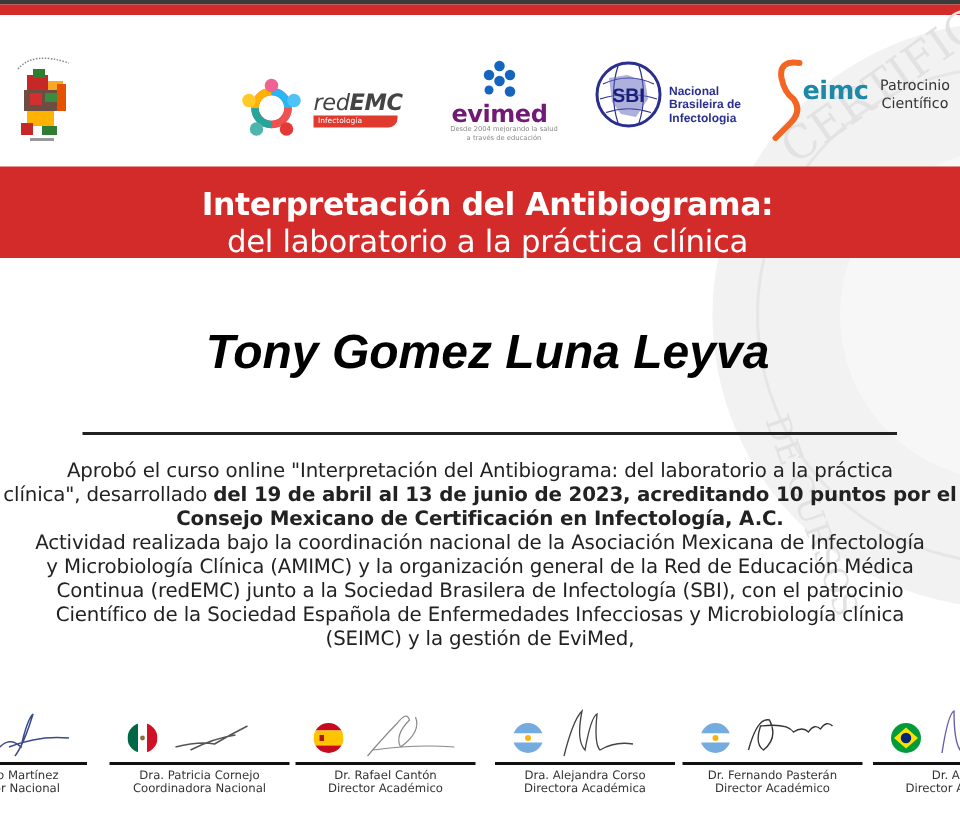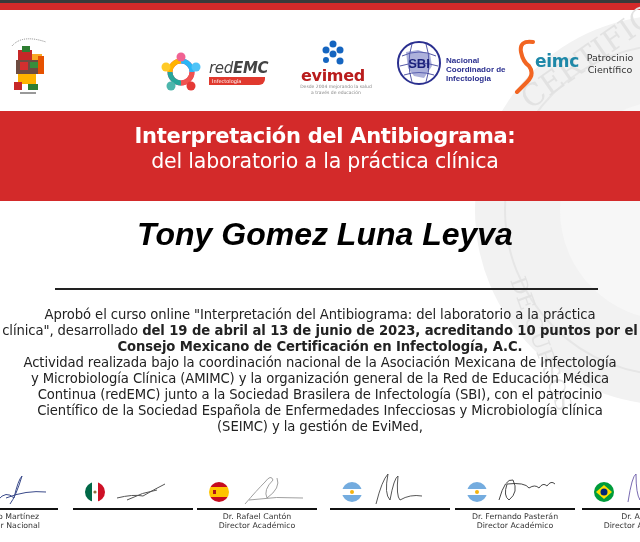--- a/index.html
+++ b/index.html
@@ -14,28 +14,28 @@
 
   .logos { position: absolute; left: 0; top: 10px; width: 640px; height: 98px; }
   .logo { position: absolute; }
   .co-org { position: absolute; left: 62px; top: 42px; width: 84px; text-align: center; font-size: 9.5px; line-height: 12px; color: #333; }
   .patro { position: absolute; left: 580px; top: 42px; width: 60px; text-align: center; font-size: 9.5px; line-height: 12px; color: #333; }
 
   .redemc-text { position: absolute; left: 209px; top: 49px; font-size: 15px; color: #444; letter-spacing: -0.3px; font-style: italic; }
   .redemc-text b { font-weight: bold; color: #444; }
   .redemc-bar { position: absolute; left: 209px; top: 67px; width: 56px; height: 8px; background: #e0392e; border-radius: 0 0 6px 0; color: #fff; font-size: 5px; line-height: 8px; padding-left: 3px; }
 
-  .evimed-text { position: absolute; left: 301px; top: 56px; font-size: 16px; font-weight: bold; color: #b91c1c; letter-spacing: -0.3px; }
+  .evimed-text { position: absolute; left: 301px; top: 56px; font-size: 16px; font-weight: bold; color: #701a75; letter-spacing: -0.3px; }
   .evimed-sub { position: absolute; left: 291px; top: 74px; width: 90px; text-align: center; font-size: 4.5px; color: #888; line-height: 6px; }
 
   .sbi-text { position: absolute; left: 446px; top: 46px; font-size: 8px; line-height: 9px; font-weight: bold; color: #2a2f8f; font-family: "Liberation Sans", sans-serif; }
 
   .seimc-text { position: absolute; left: 535px; top: 41px; font-size: 17px; font-weight: bold; color: #1e88a8; letter-spacing: -0.3px; }
 
-  .banner { position: absolute; left: 0; top: 111px; width: 640px; height: 90px; background: #d32a2a; }
+  .banner { position: absolute; left: 0; top: 111px; width: 640px; height: 61px; background: #d32a2a; }
   .banner-l1 { position: absolute; left: 0; width: 650px; top: 13px; text-align: center; font-size: 21px; font-weight: bold; color: #fff; letter-spacing: -0.3px; }
   .banner-l2 { position: absolute; left: 0; width: 650px; top: 38px; text-align: center; font-size: 20.5px; color: #fff; letter-spacing: -0.2px; }
 
   .name { position: absolute; left: 0; width: 650px; top: 216px; text-align: center; font-family: "Liberation Sans", sans-serif; font-weight: bold; font-style: italic; font-size: 32px; color: #000; }
   .name-line { position: absolute; left: 55px; top: 288px; width: 543px; height: 2px; background: #222; }
 
   .body-text { position: absolute; left: -35px; width: 710px; top: 307px; text-align: center; font-size: 13.2px; line-height: 16px; color: #222; letter-spacing: -0.1px; }
   .body-text b { font-weight: bold; margin-top: 21px; }
 
   .sig { position: absolute; top: 470px; width: 120px; height: 72px; }
@@ -106,21 +106,21 @@
 
   <svg class="logo" style="left:396px;top:30px" width="46" height="46" viewBox="0 0 46 46">
     <circle cx="23" cy="23" r="21" fill="#fff" stroke="#2a2f8f" stroke-width="2"></circle>
     <path d="M6 16 Q23 8 40 16 M4 26 Q23 20 42 26 M8 35 Q23 30 38 35" fill="none" stroke="#2a2f8f" stroke-width="0.8"></path>
     <path d="M16 4 Q10 23 16 42 M30 4 Q36 23 30 42" fill="none" stroke="#2a2f8f" stroke-width="0.8"></path>
     <path d="M10 12 L22 10 L34 14 L36 26 L28 38 L18 36 L12 28 Z" fill="#5c63b8" opacity="0.5"></path>
     <text x="23" y="28" text-anchor="middle" font-size="13" font-weight="bold" fill="#1a1f7a" font-family="Liberation Sans, sans-serif">SBI</text>
   </svg>
   <div class="sbi-text">
     <div>Nacional</div>
-    <div>Coordinador de</div>
+    <div>Brasileira de</div>
     <div>Infectologia</div>
   </div>
 
   <svg class="logo" style="left:513px;top:28px" width="24" height="56" viewBox="0 0 24 56">
     <path d="M20 4 Q6 2 8 14 Q10 24 16 28 Q22 36 14 44 Q8 50 4 54" fill="none" stroke="#f26522" stroke-width="4" stroke-linecap="round"></path>
   </svg>
   <div class="seimc-text">eimc</div>
 
   <div class="patro">
     <div>Patrocinio</div>
@@ -162,20 +162,24 @@
   <svg class="sig-flag" viewBox="0 0 20 20">
       <rect x="0" y="0" width="7" height="20" fill="#006847"></rect>
       <rect x="7" y="0" width="6" height="20" fill="#fff"></rect>
       <rect x="13" y="0" width="7" height="20" fill="#ce1126"></rect>
       <circle cx="10" cy="10" r="1.6" fill="#8d6e3a"></circle>
     </svg>
   <svg class="sig-scribble" viewBox="0 0 70 38">
       <path d="M4 28 Q20 24 30 26 Q40 20 52 14 M14 30 Q30 22 44 20" fill="none" stroke="#555" stroke-width="1"></path>
     </svg>
   <div class="sig-line"></div>
+  <div class="sig-name">
+      <div>Dra. Patricia Cornejo</div>
+      <div>Coordinadora Nacional</div>
+    </div>
 </div>
 
 <div class="sig" style="left:197px">
   <svg class="sig-flag" viewBox="0 0 20 20">
       <rect x="0" y="0" width="20" height="5" fill="#c60b1e"></rect>
       <rect x="0" y="5" width="20" height="10" fill="#ffc400"></rect>
       <rect x="0" y="15" width="20" height="5" fill="#c60b1e"></rect>
       <rect x="4" y="8" width="3" height="4" fill="#ad1519"></rect>
     </svg>
   <svg class="sig-scribble" viewBox="0 0 70 38">
@@ -192,20 +196,24 @@
   <svg class="sig-flag" viewBox="0 0 20 20">
       <rect x="0" y="0" width="20" height="7" fill="#74acdf"></rect>
       <rect x="0" y="7" width="20" height="6" fill="#fff"></rect>
       <rect x="0" y="13" width="20" height="7" fill="#74acdf"></rect>
       <circle cx="10" cy="10" r="2" fill="#f6b40e"></circle>
     </svg>
   <svg class="sig-scribble" viewBox="0 0 70 38">
       <path d="M6 34 Q12 10 18 4 Q14 24 20 30 Q24 8 28 6 Q26 26 30 30 Q40 24 52 26" fill="none" stroke="#444" stroke-width="0.9"></path>
     </svg>
   <div class="sig-line"></div>
+  <div class="sig-name">
+      <div>Dra. Alejandra Corso</div>
+      <div>Directora Académica</div>
+    </div>
 </div>
 
 <div class="sig" style="left:455px">
   <svg class="sig-flag" viewBox="0 0 20 20">
       <rect x="0" y="0" width="20" height="7" fill="#74acdf"></rect>
       <rect x="0" y="7" width="20" height="6" fill="#fff"></rect>
       <rect x="0" y="13" width="20" height="7" fill="#74acdf"></rect>
       <circle cx="10" cy="10" r="2" fill="#f6b40e"></circle>
     </svg>
   <svg class="sig-scribble" viewBox="0 0 70 38">

